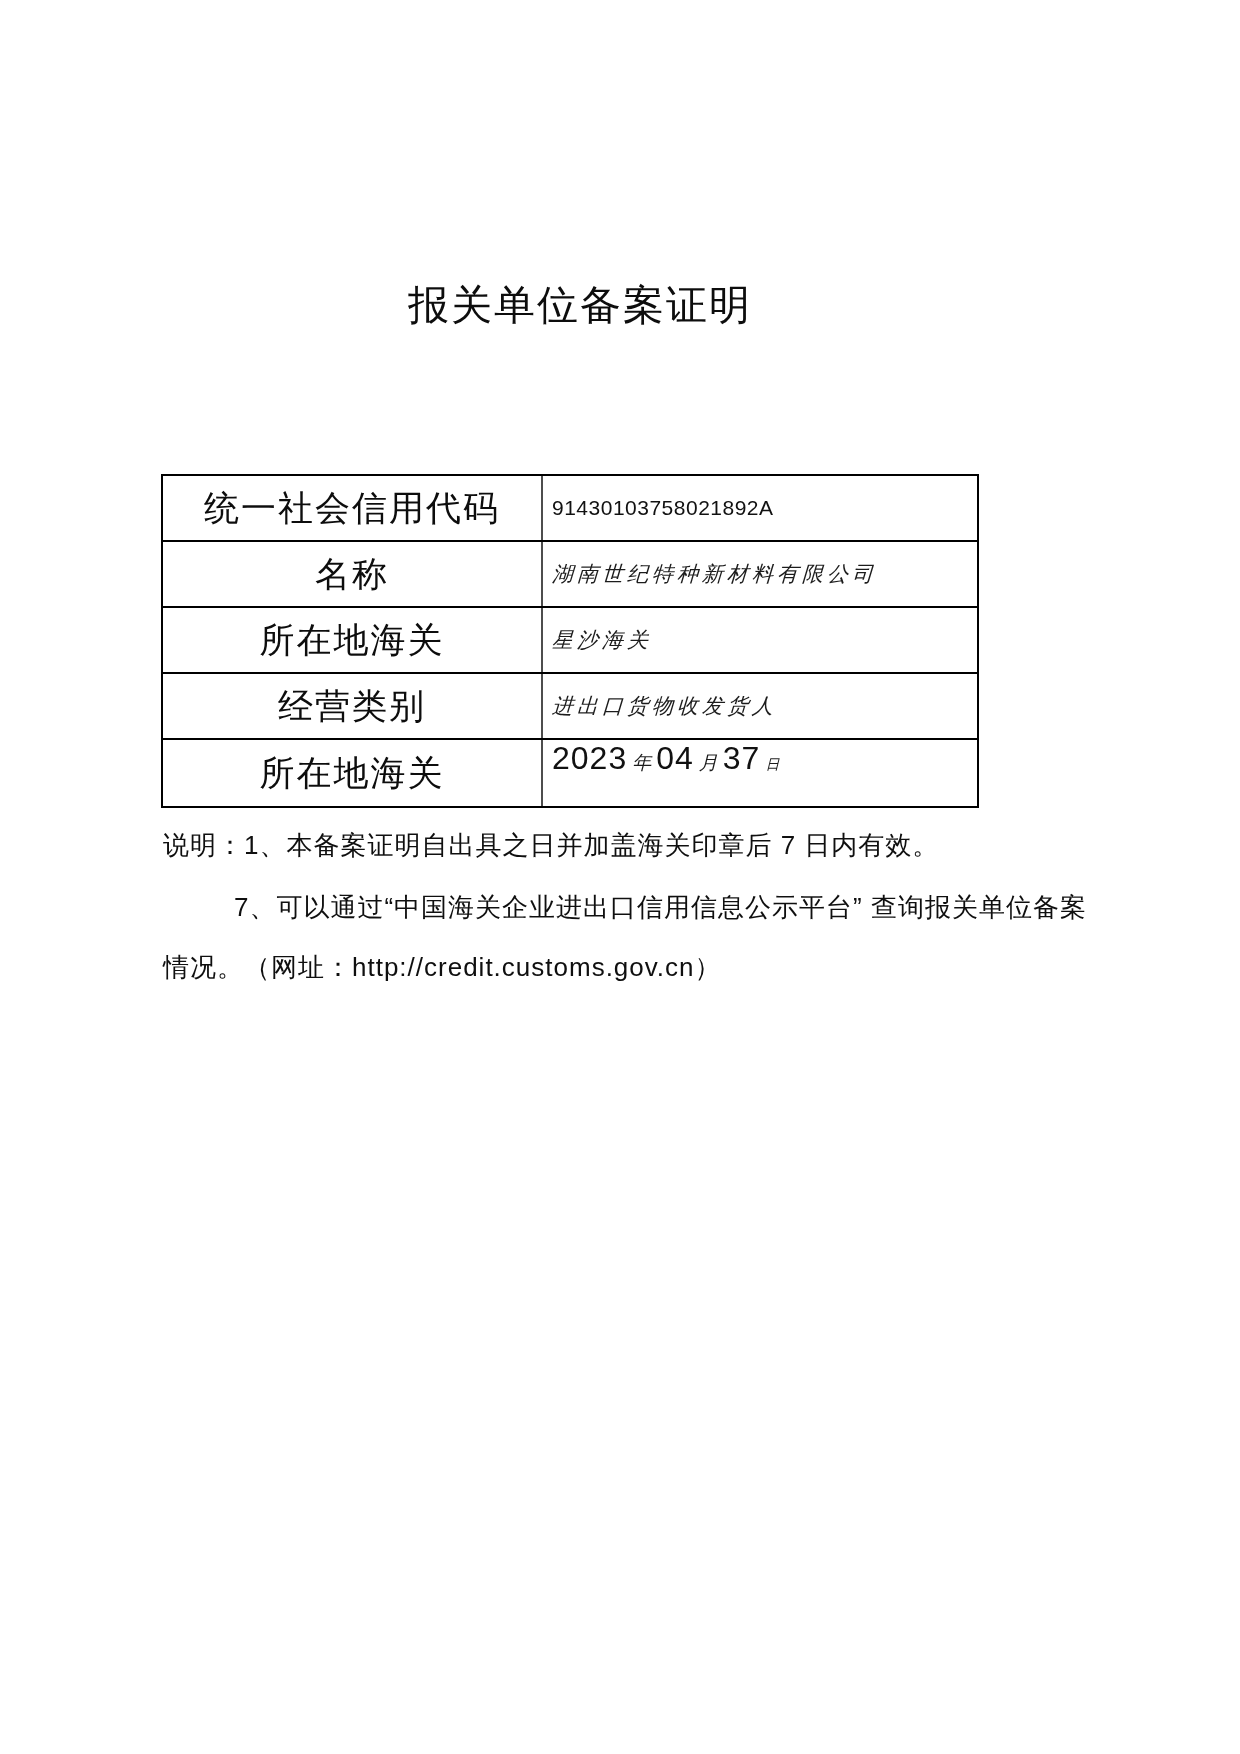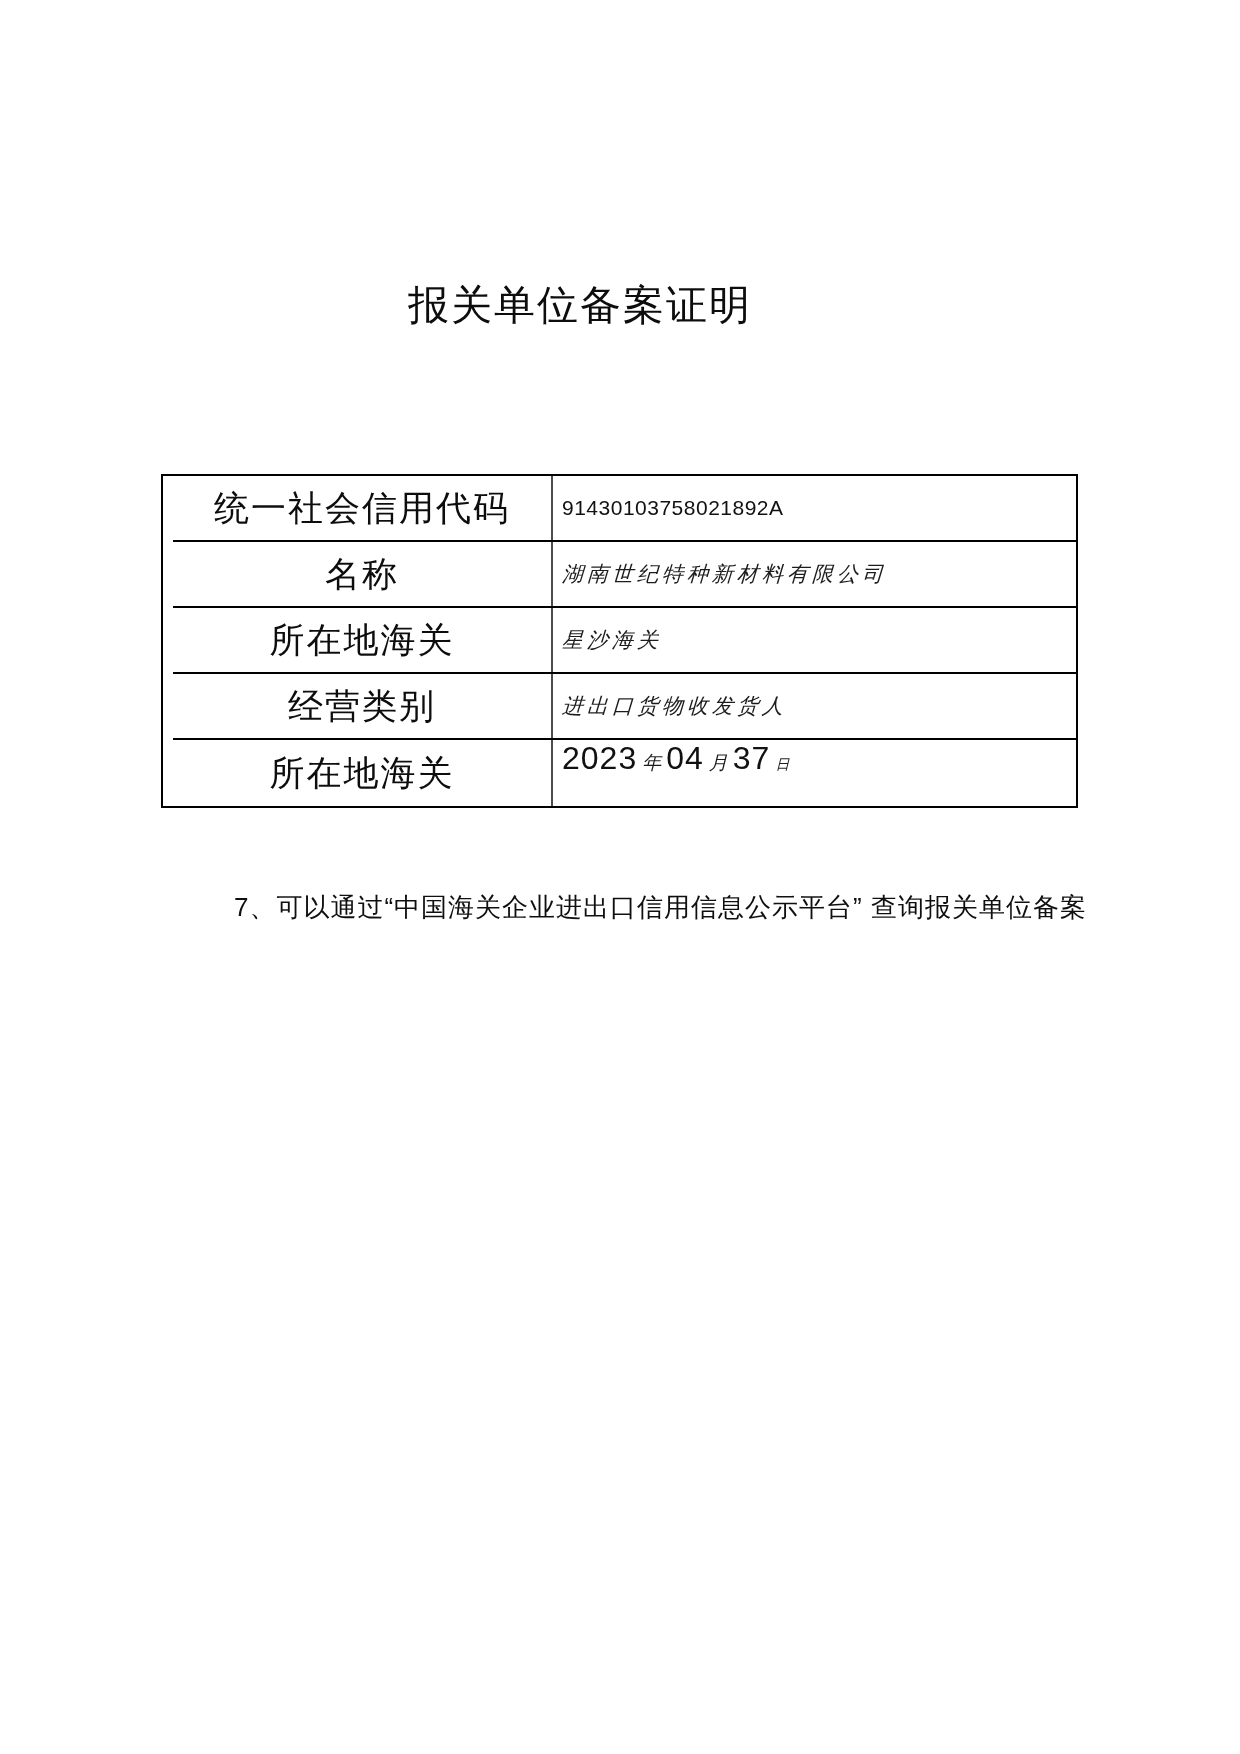--- a/index.html
+++ b/index.html
@@ -24,25 +24,24 @@
     text-align: center;
     font-size: 41px;
     font-weight: 400;
     letter-spacing: 2px;
     color: #0d0d0d;
   }
   .reg-table {
     position: absolute;
     top: 474px;
     left: 161px;
-    width: 917px;
+    width: 818px;
     border: 2px solid #000000;
     box-sizing: border-box;
     background: #ffffff;
-    padding-left: 10px;
   }
   .reg-row {
     display: flex;
     height: 66px;
     box-sizing: border-box;
     border-bottom: 2px solid #000000;
   }
   .reg-row:last-child { border-bottom: none; }
   .cell-label {
     width: 380px;
@@ -142,17 +141,19 @@
         <span class="date-unit">年</span>
         <span class="date-num">04</span>
         <span class="date-unit">月</span>
         <span class="date-num">37</span>
         <span class="date-unit small">日</span>
       </div>
     </div>
 
   </div>
 
+  <div class="note note-1">说明：1、本备案证明自出具之日并加盖海关印章后 7 日内有效。</div>
 
   <div class="note note-2">7、可以通过“中国海关企业进出口信用信息公示平台” 查询报关单位备案</div>
 
+  <div class="note note-3">情况。（网址：http://credit.customs.gov.cn）</div>
 
 </div>
 
 </body></html>

